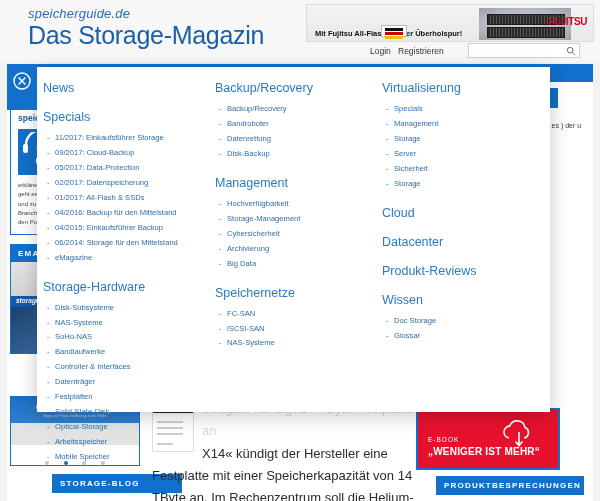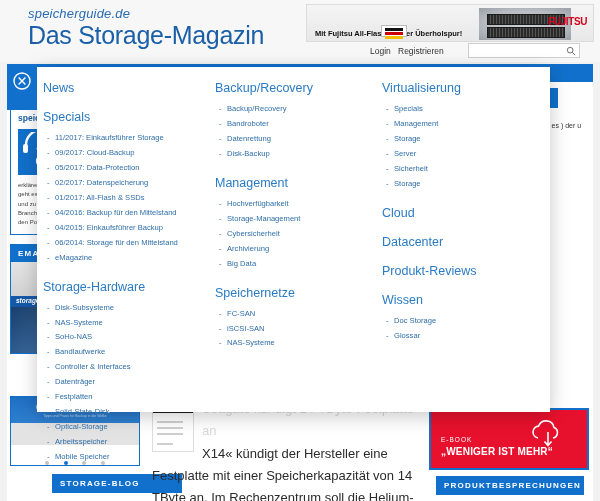--- a/index.html
+++ b/index.html
@@ -145,21 +145,21 @@
     font-size: 13px; color: #2b2b2b; line-height: 1.72; text-align: left;
   }
   .art-rule { border-top: 1px solid #dcdcdc; margin: 6px 0 4px; }
   .art-date { font-size: 7px; color: #444; }
 
   
   .rcol { position: absolute; left: 436px; top: 88px; width: 148px; }
   .rdate { font-size: 7px; color: #c0392b; font-weight: bold; }
   .rtext { font-size: 7px; color: #333; line-height: 1.8; margin-top: 5px; }
   .ebook {
-    position: absolute; left: 429px; top: 408px; width: 160px; height: 62px;
+    position: absolute; left: 416px; top: 408px; width: 144px; height: 62px;
     background: #e8112d; border: 2px solid #1170cb; color: #fff; overflow: hidden;
   }
   .ebook-l1 { position: absolute; left: 10px; top: 26px; font-size: 6.5px; letter-spacing: 1px; }
   .ebook-l2 { position: absolute; left: 10px; top: 36px; font-size: 10px; font-weight: bold; letter-spacing: .2px; }
   .ebook svg { position: absolute; right: 22px; top: 8px; }
   .prodbox {
     position: absolute; left: 436px; top: 476px; width: 148px;
     border: 1px solid #1170cb; background: #fff;
   }
 

